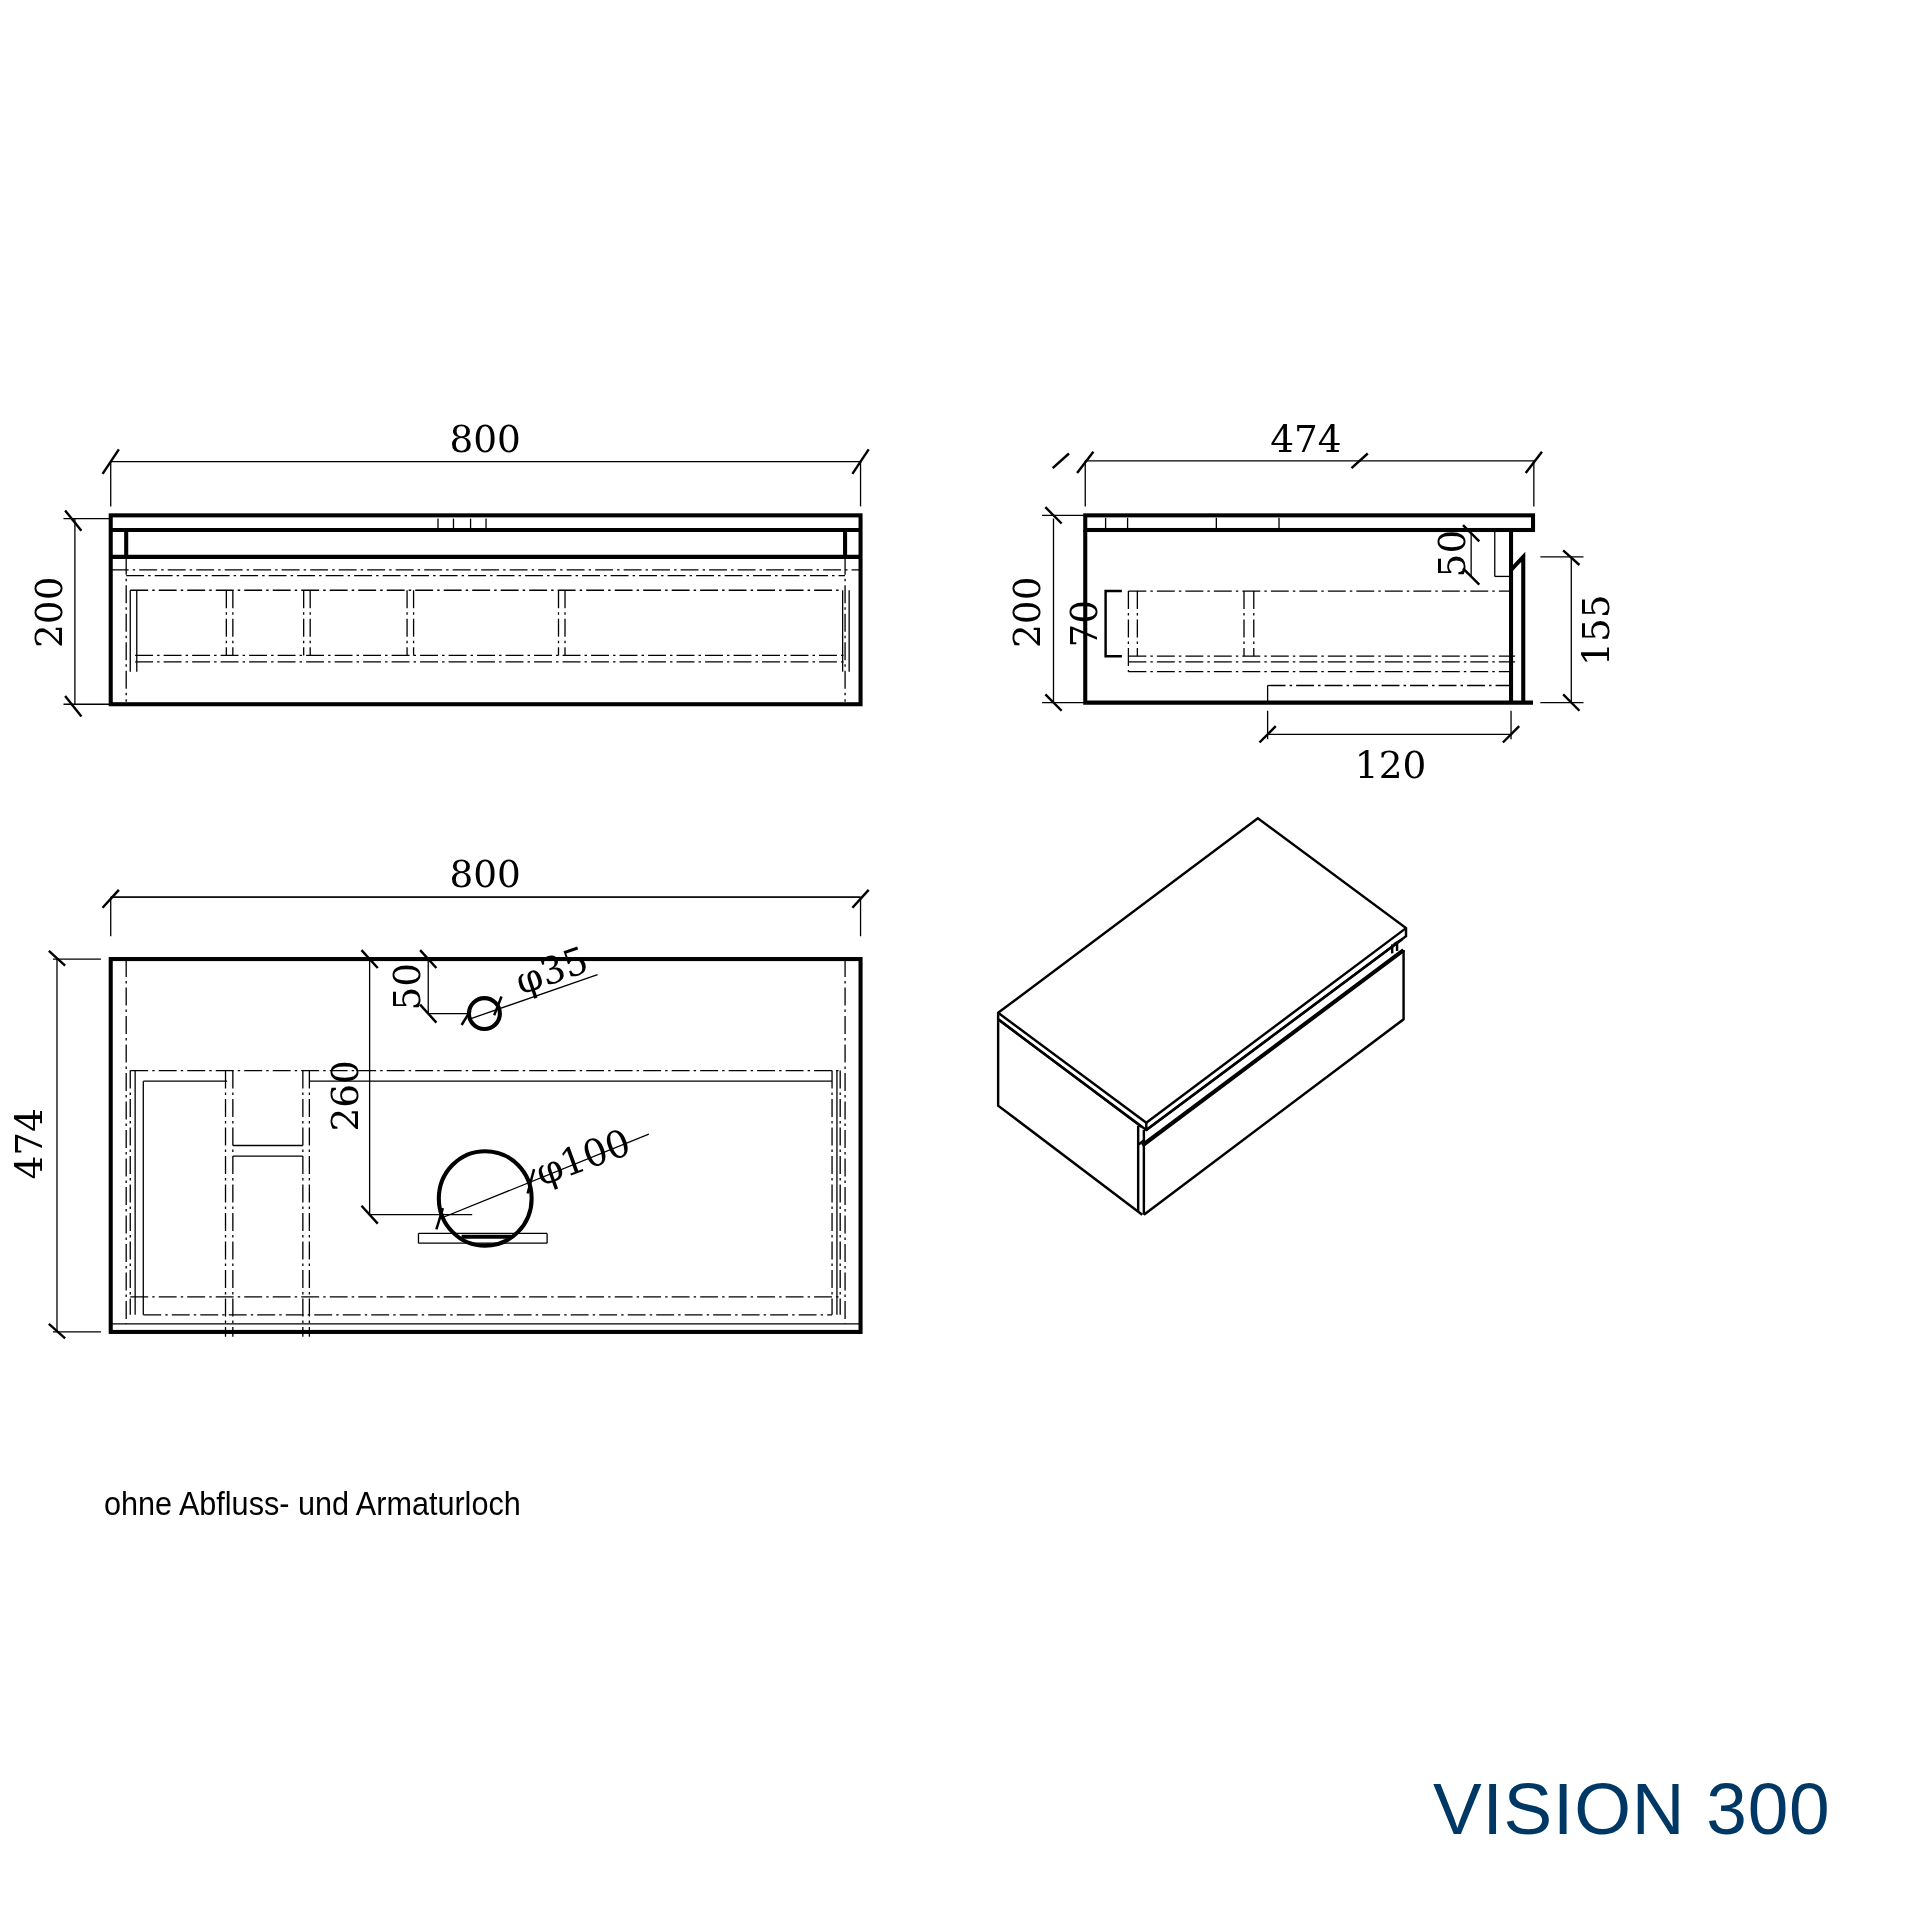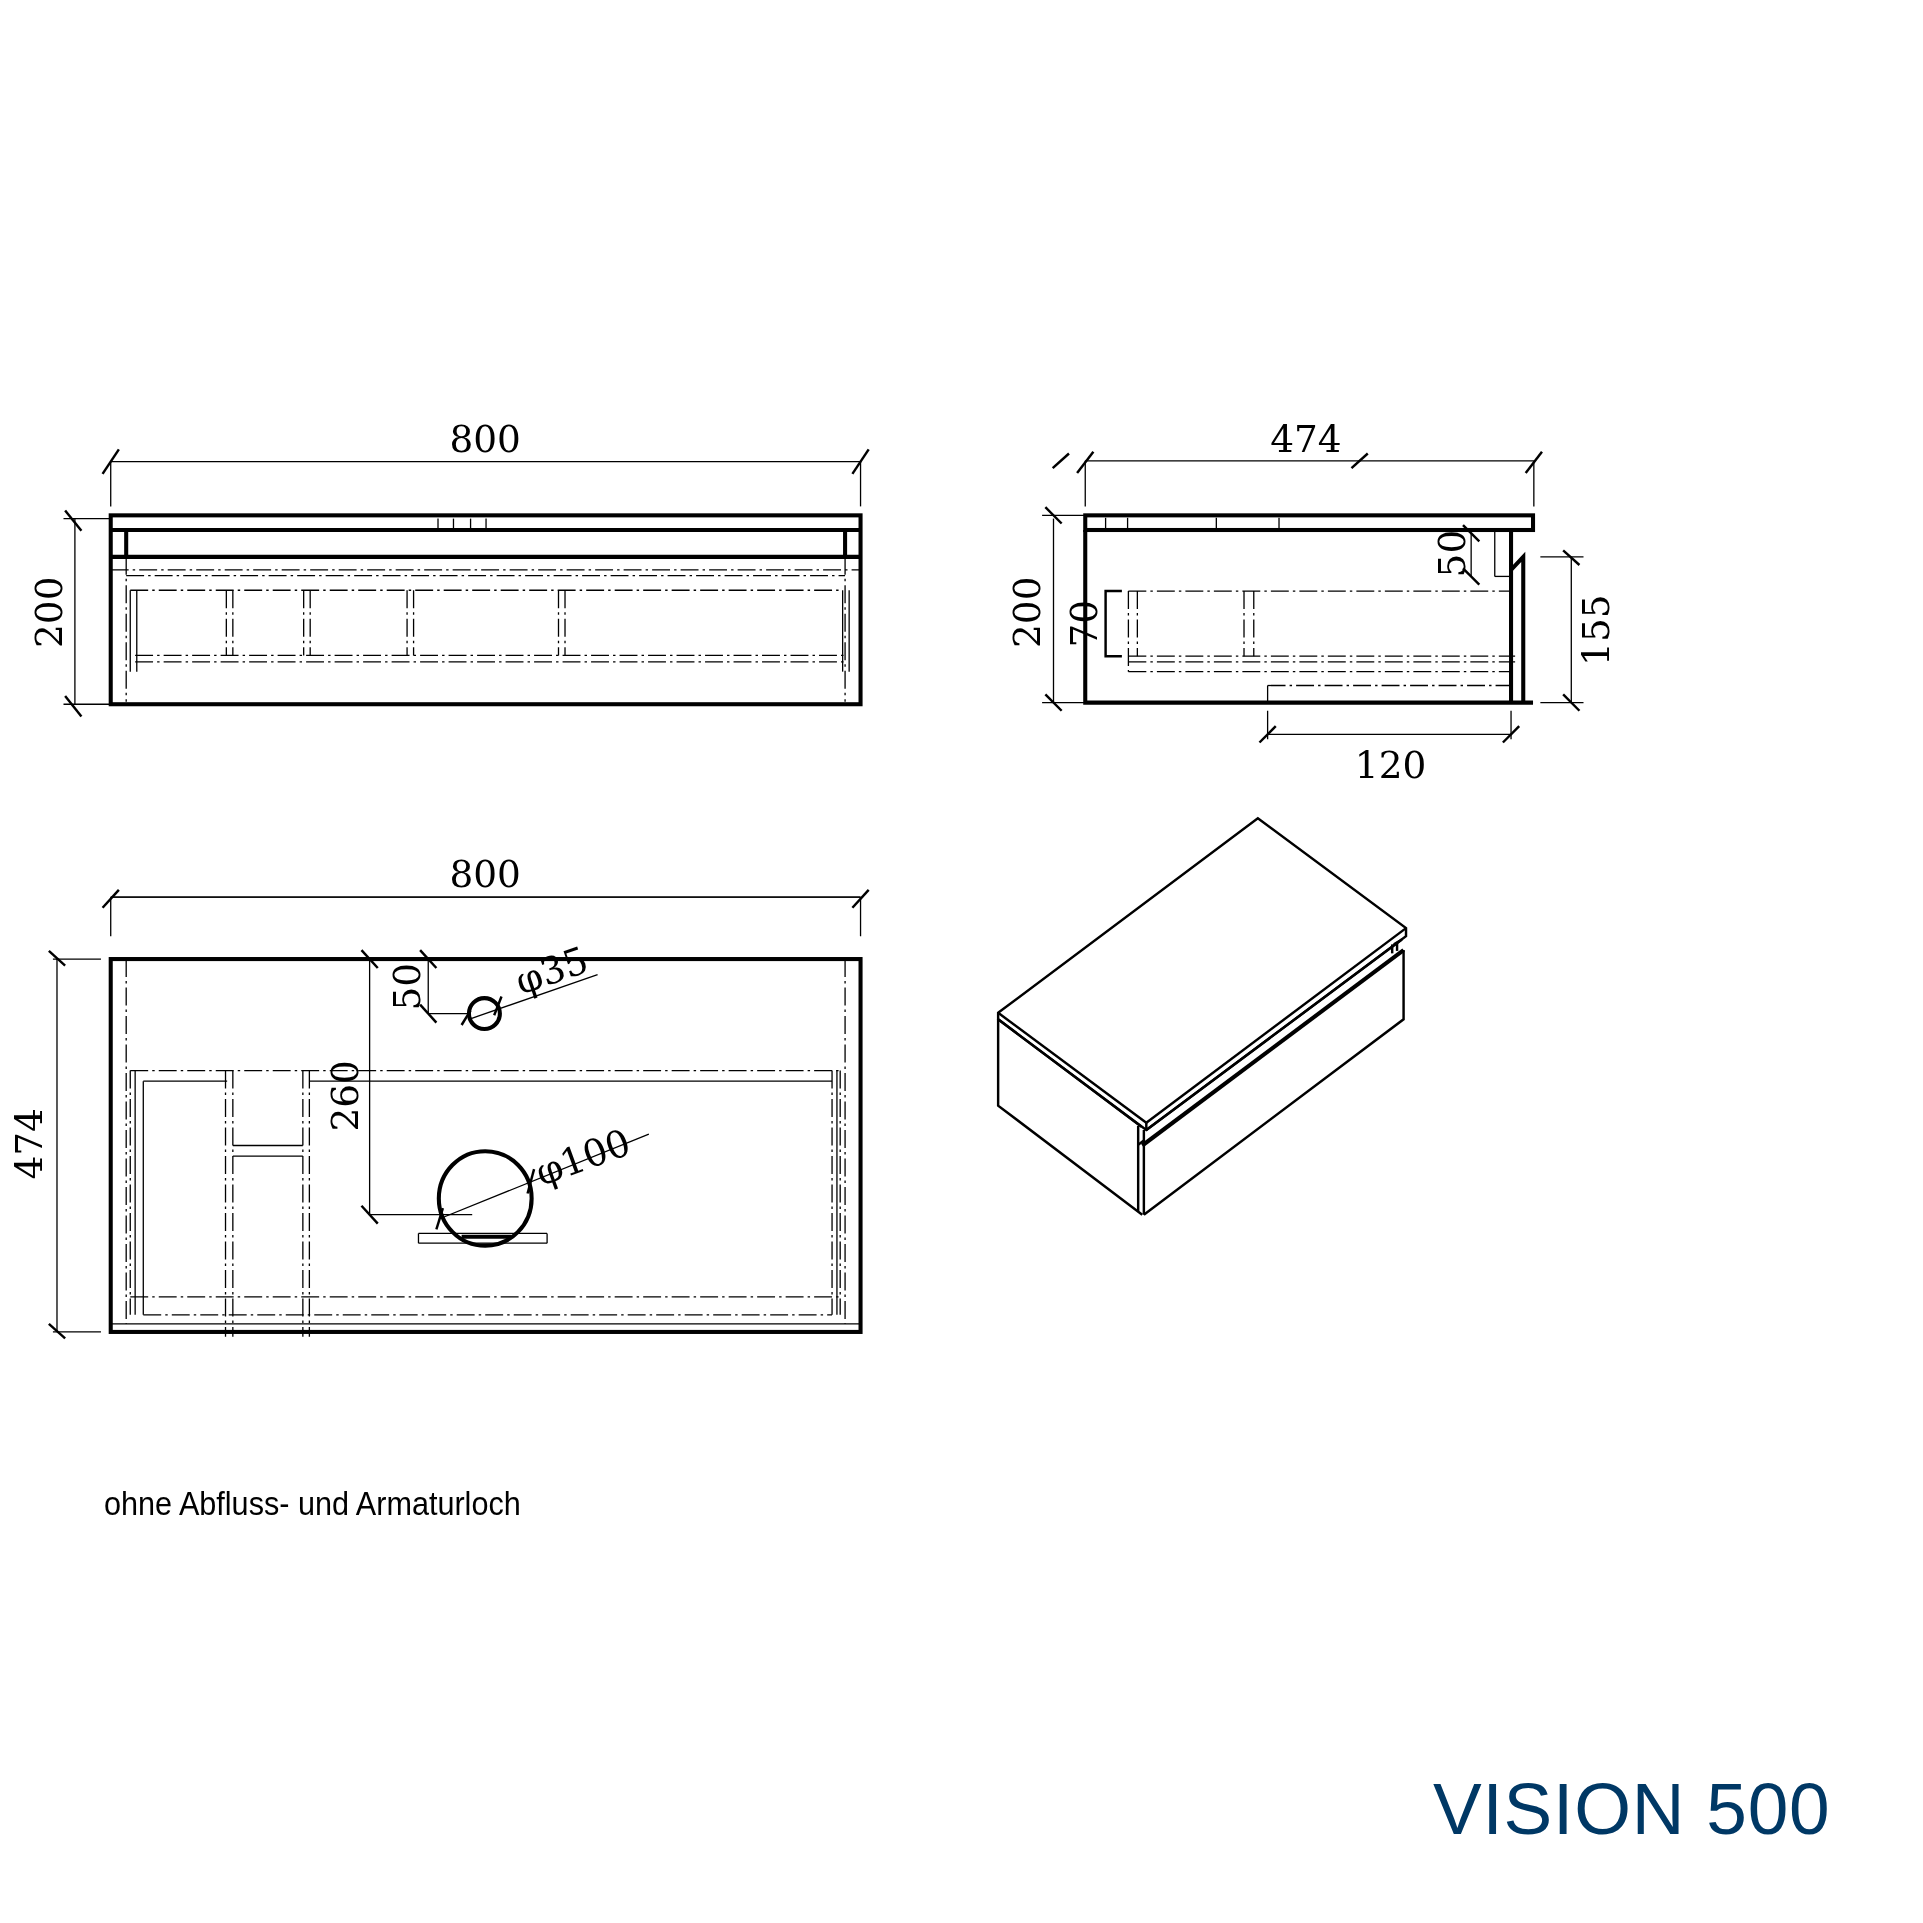--- a/index.html
+++ b/index.html
@@ -232,14 +232,14 @@
     <line class="mid" x1="1716" y1="1157" x2="1716" y2="1168"></line>
     <line class="thick" x1="1403" y1="1407" x2="1724" y2="1167"></line>
     <polyline class="mid" points="1724,1167 1724,1252 1405,1492"></polyline>
     <line class="mid" x1="1398" y1="1383" x2="1398" y2="1488"></line>
     <line class="mid" x1="1405" y1="1388" x2="1405" y2="1492"></line>
     <line class="mid" x1="1398" y1="1406" x2="1405" y2="1401"></line>
   </g>
 </svg>
 
 <div class="note">ohne Abfluss- und Armaturloch</div>
-<div class="product">VISION 500</div>
+<div class="product">VISION 300</div>
 
 
 </body></html>

